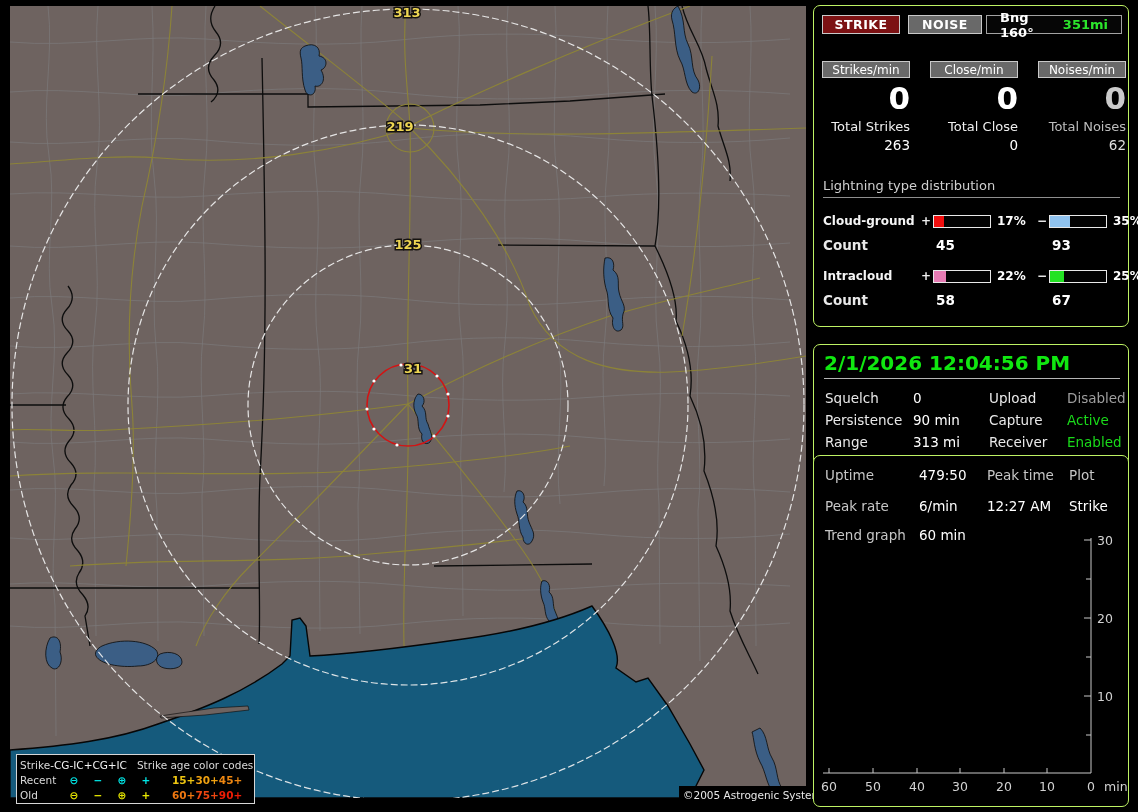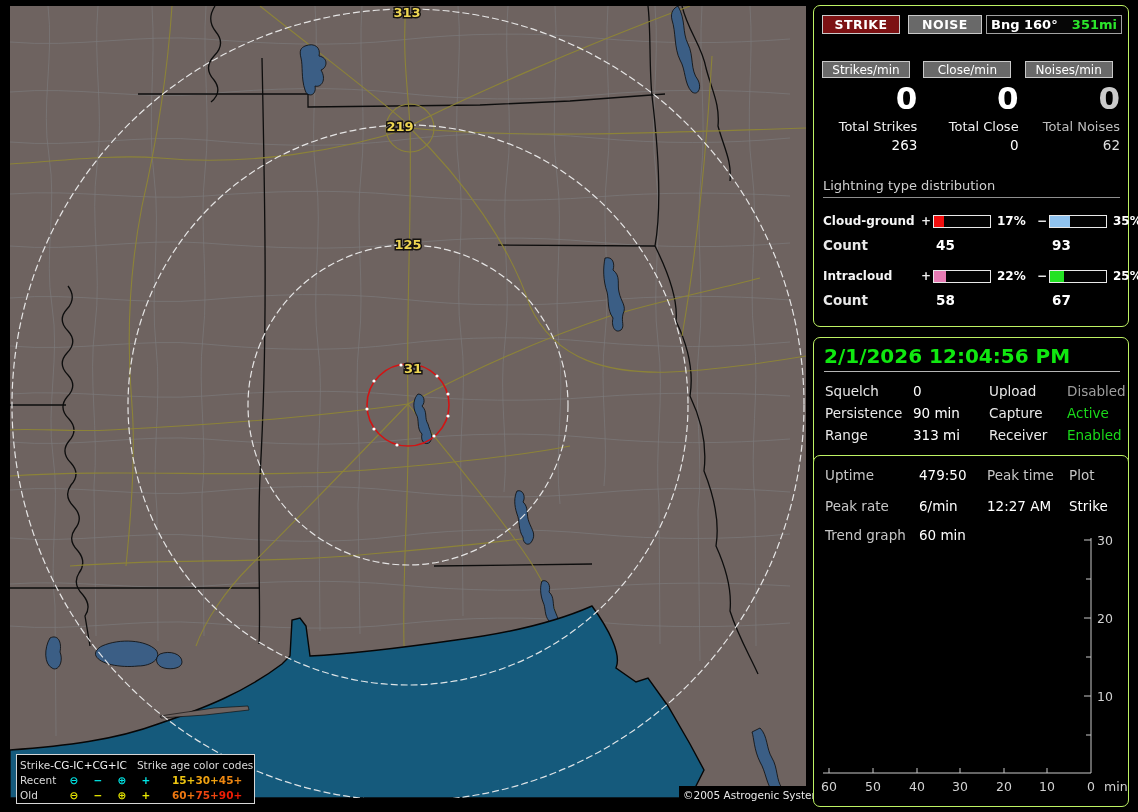--- a/index.html
+++ b/index.html
@@ -15,31 +15,31 @@
           border:1px solid #d6d6d6;box-sizing:border-box;padding:2px 3px 0 3px;font-size:10.5px;color:#d9d9d9}
   .lrow{display:flex;align-items:center;height:15px;white-space:nowrap}
   .lc0{width:42px}.lc{width:24px;text-align:center}.lch{color:#f2f2f2}
   .lages{flex:1;display:flex;justify-content:flex-start;padding:0 6px 0 14px;font-weight:bold}
   .lagehdr{flex:1;text-align:center;padding-left:10px;color:#d9d9d9}
   .lsym{font-weight:bold}
   
   .pbox{position:absolute;left:813px;width:316px;background:#000;border:1px solid #bef264;
         border-radius:7px;box-sizing:border-box}
   .box1{top:5px;height:322px}
-  .box2{top:337px;height:132px}
+  .box2{top:344px;height:132px}
   .box3{top:455px;height:352px}
   .row-top{display:flex;align-items:center;margin:9px 6px 0 8px}
   .btn{height:19px;border:1px solid #c9c9c9;color:#fff;font-weight:bold;font-size:12.5px;
        display:flex;align-items:center;justify-content:center;letter-spacing:.5px;box-sizing:border-box;cursor:default}
   .btn-strike{width:78px;background:#7c1113}
   .btn-noise{width:74px;background:#696969;margin-left:8px}
   .bng{margin-left:auto;width:136px;height:19px;background:#060606;border:1px solid #a2a2a2;
-       display:flex;align-items:center;justify-content:space-between;padding:0 4px;font-size:13px;font-weight:bold;box-sizing:border-box}
+       display:flex;align-items:center;justify-content:space-between;padding:0 13px;font-size:13px;font-weight:bold;box-sizing:border-box}
   .bng .dist{color:#2ce52c}
-  .counters{display:grid;grid-template-columns:1fr 1fr 1fr;column-gap:6px;margin:27px 8px 0 8px}
+  .counters{display:grid;grid-template-columns:1fr 1fr 1fr;column-gap:20px;margin:27px 8px 0 8px}
   .chip{background:#696969;border:1px solid #c9c9c9;color:#fff;font-size:12px;height:17px;
         display:flex;align-items:center;justify-content:center;width:88px;box-sizing:border-box}
   .rate{font-size:31px;font-weight:bold;color:#fff;text-align:right;margin-top:3px;line-height:34px}
   .tlabel{font-size:13px;color:#efefef;text-align:right;margin-top:4px;white-space:nowrap}
   .tval{font-size:13.5px;color:#fff;text-align:right;margin-top:3px}
   .dimc .rate{color:#cbcbcb}.dimc .tlabel{color:#bdbdbd}.dimc .tval{color:#dedede}
   .distsec{margin:25px 8px 0 9px}
   .dist-title{color:#cfcfcf;font-size:13px;padding-bottom:4px;border-bottom:1px solid #8f8f8f}
   .drow{display:grid;grid-template-columns:96px 14px 58px 44px 14px 58px 1fr;align-items:center;margin-top:16px;font-size:12px}
   .crow{display:grid;grid-template-columns:96px 14px 58px 44px 14px 58px 1fr;margin-top:9px;font-size:13.5px;font-weight:bold;color:#fff}

